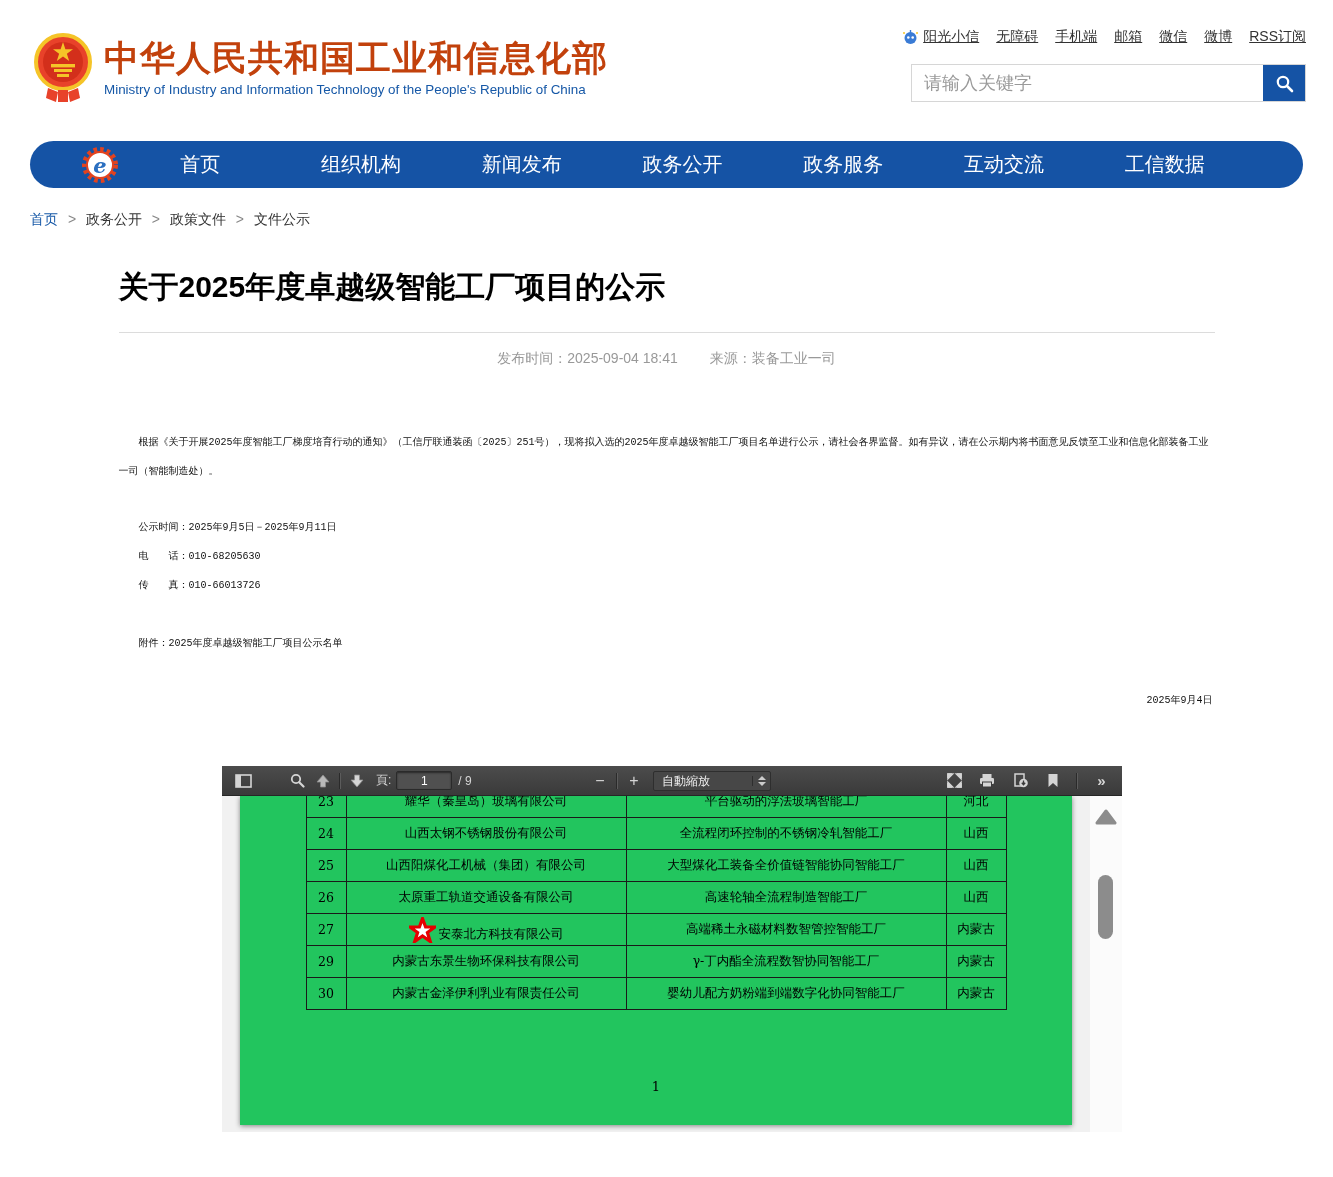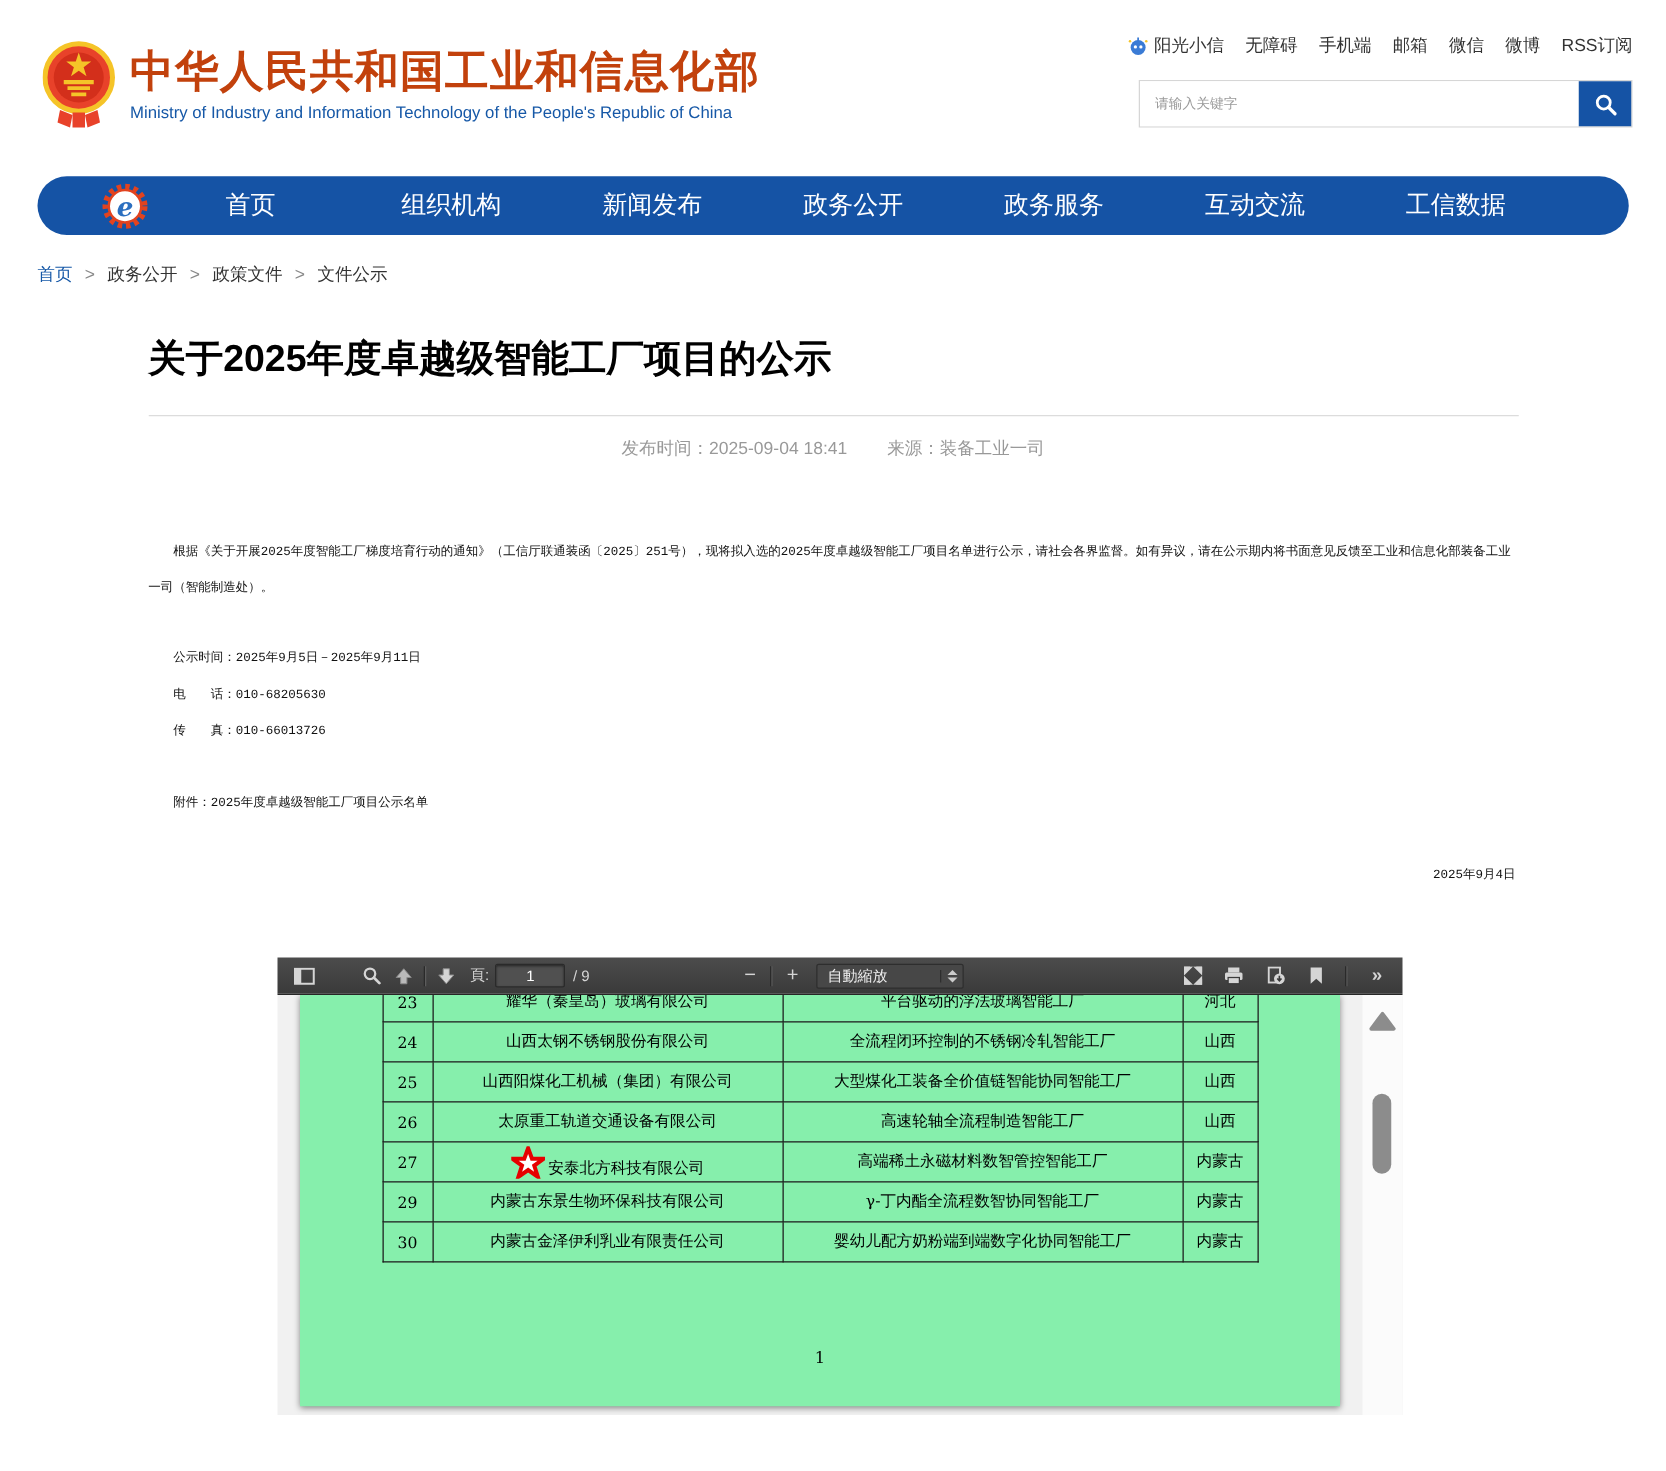--- a/index.html
+++ b/index.html
@@ -5,24 +5,24 @@
   * { margin:0; padding:0; box-sizing:border-box; }
   html,body { width:1333px; background:#fff; font-family:"Liberation Sans", sans-serif; }
   body { height:1177px; overflow:hidden; }
 
   
   .top-header { position:relative; height:131px; background:#fff; }
   .logo-area { position:absolute; left:34px; top:30px; display:flex; align-items:center; }
   .emblem { width:58px; height:74px; margin-right:12px; }
   .site-title { font-size:35px; font-weight:bold; color:#c2410c; letter-spacing:1px; line-height:1.2; }
   .site-subtitle { font-size:13.4px; color:#1658a7; margin-top:3px; }
-  .quick-links { position:absolute; top:28px; right:27px; display:flex; align-items:center; gap:17px; font-size:14px; color:#333; }
+  .quick-links { position:absolute; top:28px; right:27px; display:flex; align-items:center; gap:17px; font-size:14px; color:#333;text-decoration:underline; }
   .quick-links a { color:#333; text-decoration:none; display:flex; align-items:center; gap:4px; }
   .search-bar { position:absolute; top:64px; right:27px; width:395px; height:38px; display:flex; border:1px solid #d6d6d6; }
-  .search-bar input { flex:1; border:none; outline:none; padding:0 12px; font-size:11px; color:#701a75; }
+  .search-bar input { flex:1; border:none; outline:none; padding:0 12px; font-size:18px; color:#701a75; }
   .search-bar input::placeholder { color:#9a9a9a; }
   .search-btn { width:42px; height:36px; background:#1553a5; border:none; display:flex; align-items:center; justify-content:center; cursor:pointer; }
 
   
   .main-nav { margin:10px 30px 0; height:47px; background:#1553a5; border-radius:24px; display:flex; align-items:center; }
   .nav-logo { margin-left:50px; width:40px; height:40px; flex:0 0 auto; }
   .nav-items { flex:1; display:flex; padding-right:58px; }
   .nav-item { flex:1; text-align:center; color:#fff; font-size:20px; text-decoration:none; line-height:47px; }
 
   
@@ -61,21 +61,21 @@
                  display:flex; align-items:center; padding:0 4px 0 8px; cursor:pointer; }
   .zoom-select .zs-label { flex:1; color:#eee; }
   .zs-arrows { display:flex; flex-direction:column; gap:2px; border-left:1px solid #2e2e2e; padding-left:5px; margin-left:4px; }
   .zs-arrows i { width:0; height:0; border-left:4px solid transparent; border-right:4px solid transparent; display:block; }
   .zs-up { border-bottom:4px solid #ccc; }
   .zs-down { border-top:4px solid #ccc; }
   .tb-right { margin-left:auto; display:flex; align-items:center; gap:7px; }
   .more-btn { font-size:15px; font-weight:bold; color:#d5d5d5; letter-spacing:-1px; }
 
   .pdf-content { position:relative; height:336px; background:#f1f1f1; overflow:hidden; }
-  .pdf-page { position:absolute; left:18px; top:0; width:832px; height:329px; background:#86efac;
+  .pdf-page { position:absolute; left:18px; top:0; width:832px; height:329px; background:#22c55e;
               box-shadow:0 1px 5px rgba(0,0,0,.45); overflow:hidden; }
   .pdf-table { border-collapse:collapse; margin:-11px auto 0; font-family:"DejaVu Serif", serif; font-size:12.5px; color:#000; }
   .pdf-table td { border:1px solid #1a1a1a; height:32px; text-align:center; padding:0 6px; }
   .col-no { width:40px; }
   .col-company { width:280px; }
   .col-project { width:320px; }
   .col-prov { width:60px; }
   .company-flex { display:flex; align-items:flex-end; justify-content:center; gap:3px; }
   .star { width:27px; height:26px; flex:0 0 auto; }
   .pdf-page-number { position:absolute; top:283px; left:0; width:100%; text-align:center;

